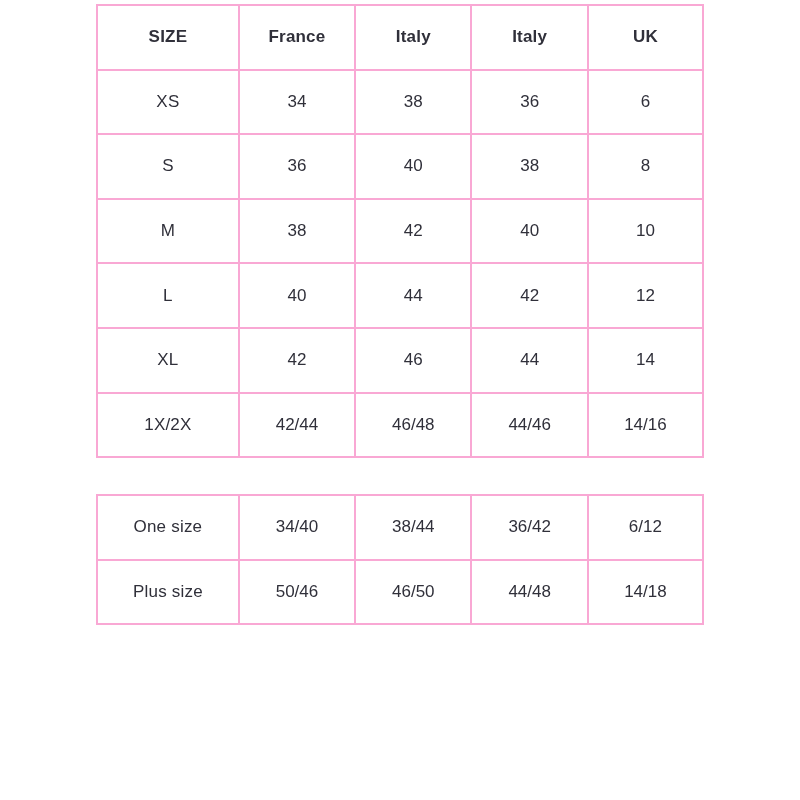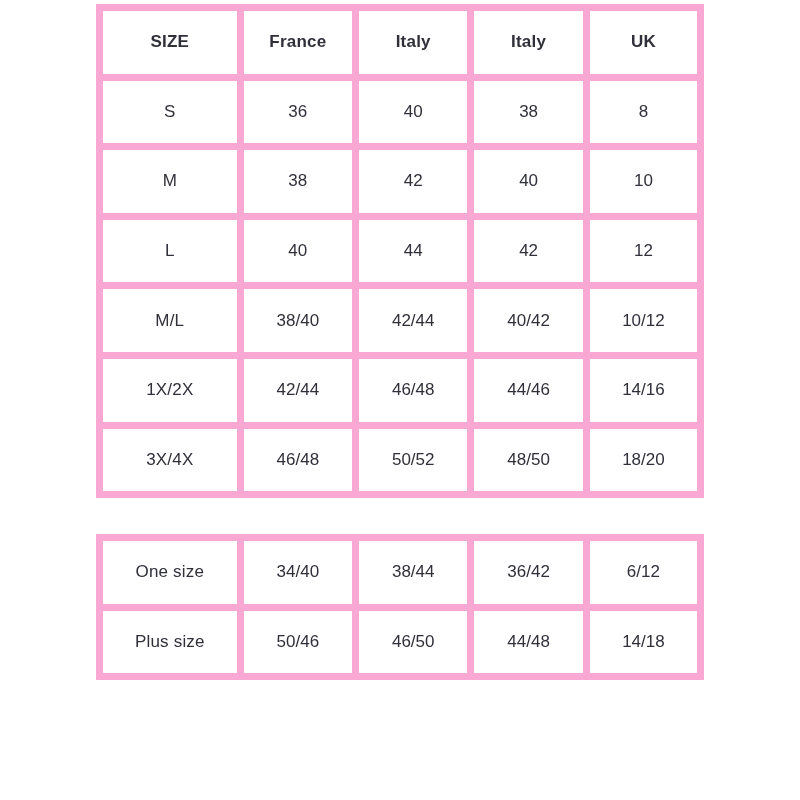--- a/index.html
+++ b/index.html
@@ -22,21 +22,21 @@
     padding: 0 96px;
     display: flex;
     flex-direction: column;
   }
   table.size-table {
     width: 100%;
     border-collapse: collapse;
     table-layout: fixed;
   }
   table.size-table td, table.size-table th {
-    border: 7px solid #f9a8d4;
+    border: 2px solid #f9a8d4;
     text-align: center;
     vertical-align: middle;
     font-size: 17px;
     font-weight: 400;
     color: #30303a;
     padding: 0;
   }
   table.main-table td, table.main-table th {
     height: 62.6px;
   }
@@ -81,20 +81,27 @@
       <tr>
         <th>SIZE</th>
         <th>France</th>
         <th>Italy</th>
         <th>Italy</th>
         <th>UK</th>
       </tr>
     </thead>
     <tbody>
       <tr>
+        <td class="rowlabel">XS</td>
+        <td>34</td>
+        <td>38</td>
+        <td>36</td>
+        <td>6</td>
+      </tr>
+      <tr>
         <td class="rowlabel">S</td>
         <td>36</td>
         <td>40</td>
         <td>38</td>
         <td>8</td>
       </tr>
       <tr>
         <td class="rowlabel">M</td>
         <td>38</td>
         <td>42</td>
@@ -102,39 +109,32 @@
         <td>10</td>
       </tr>
       <tr>
         <td class="rowlabel">L</td>
         <td>40</td>
         <td>44</td>
         <td>42</td>
         <td>12</td>
       </tr>
       <tr>
-        <td class="rowlabel">M/L</td>
-        <td>38/40</td>
-        <td>42/44</td>
-        <td>40/42</td>
-        <td>10/12</td>
+        <td class="rowlabel">XL</td>
+        <td>42</td>
+        <td>46</td>
+        <td>44</td>
+        <td>14</td>
       </tr>
       <tr>
         <td class="rowlabel">1X/2X</td>
         <td>42/44</td>
         <td>46/48</td>
         <td>44/46</td>
         <td>14/16</td>
-      </tr>
-      <tr>
-        <td class="rowlabel">3X/4X</td>
-        <td>46/48</td>
-        <td>50/52</td>
-        <td>48/50</td>
-        <td>18/20</td>
       </tr>
     </tbody>
   </table>
 
   <div class="gap"></div>
 
   <table class="size-table secondary-table">
     <colgroup>
       <col class="c0">
         <col class="c1">

